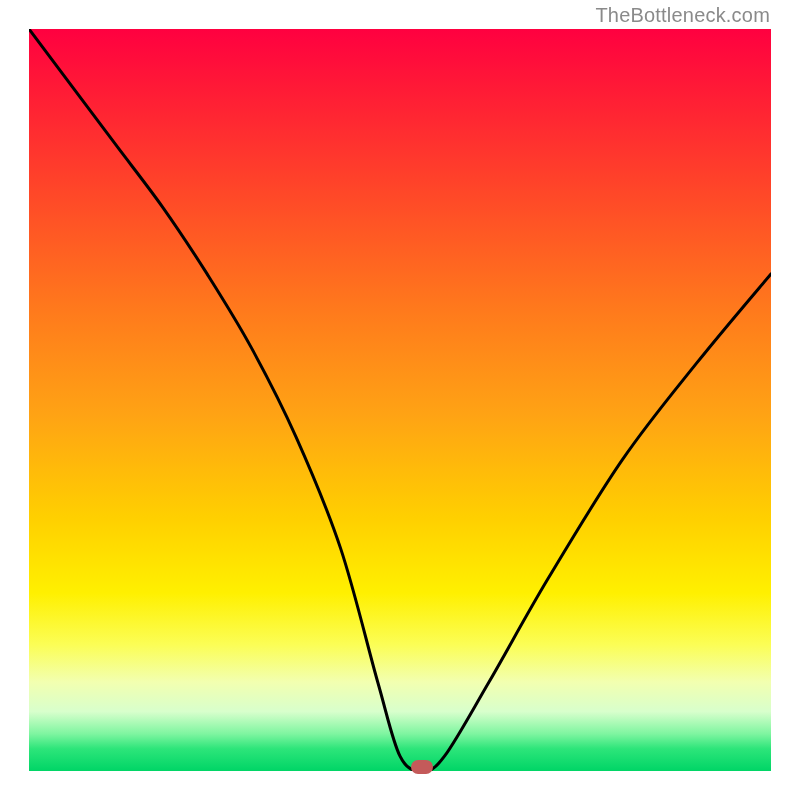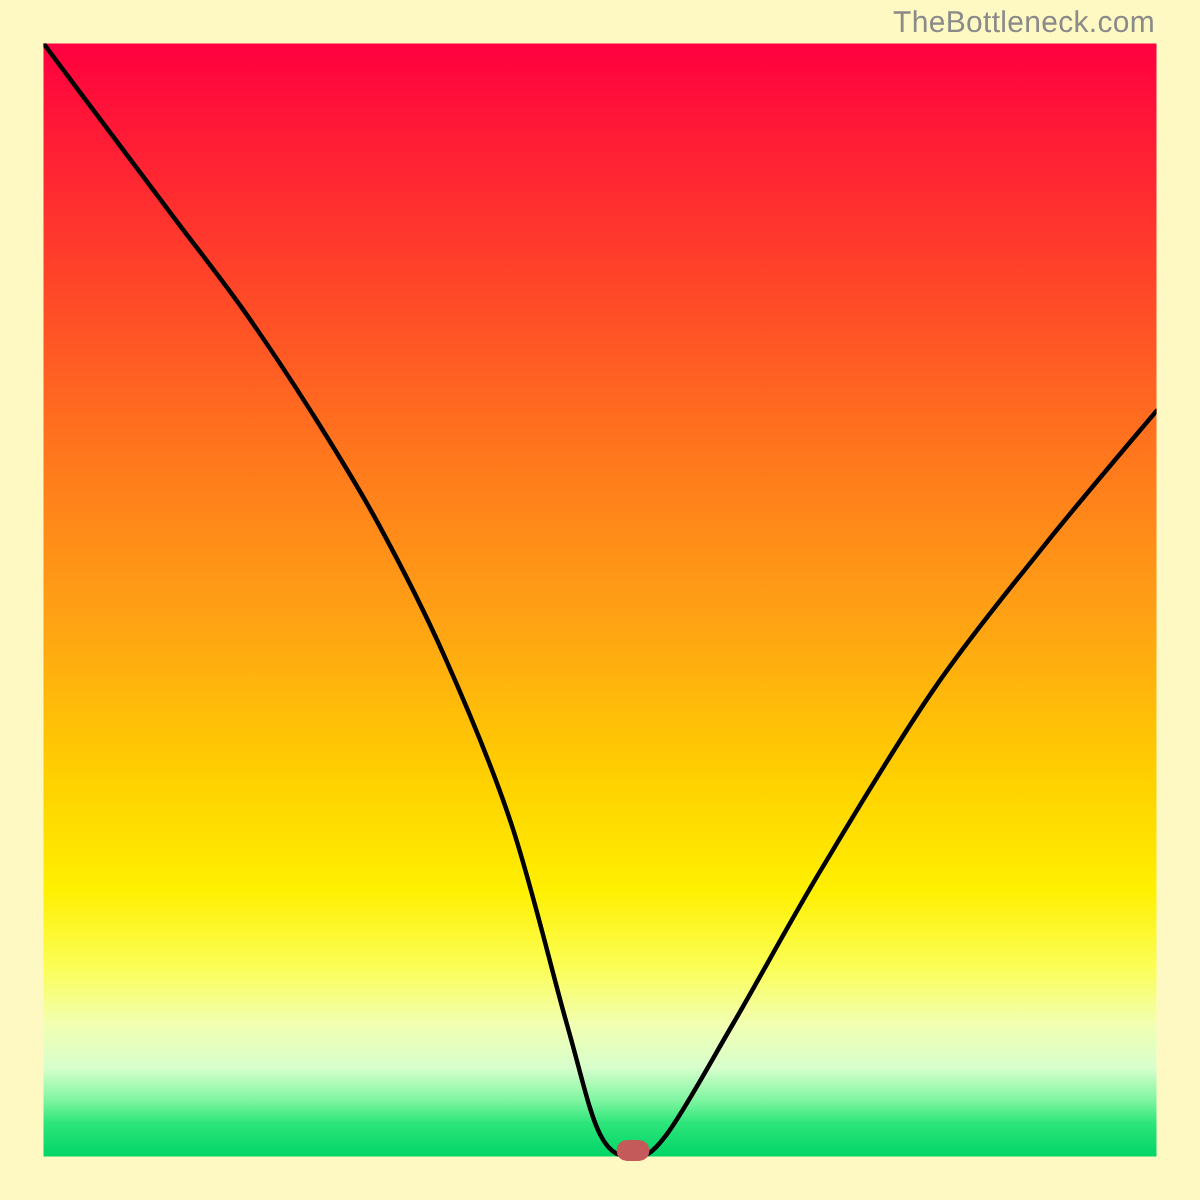--- a/index.html
+++ b/index.html
@@ -8,21 +8,21 @@
     width: 800px;
     height: 800px;
     overflow: hidden;
     background: #000;
     font-family: Arial, Helvetica, sans-serif;
   }
   .frame {
     position: relative;
     width: 800px;
     height: 800px;
-    background: #fef9c3;
+    background: #ffffff;
   }
   .plot {
     position: absolute;
     left: 29px;
     top: 29px;
     width: 742px;
     height: 742px;
     
     background: linear-gradient(
       to bottom,

